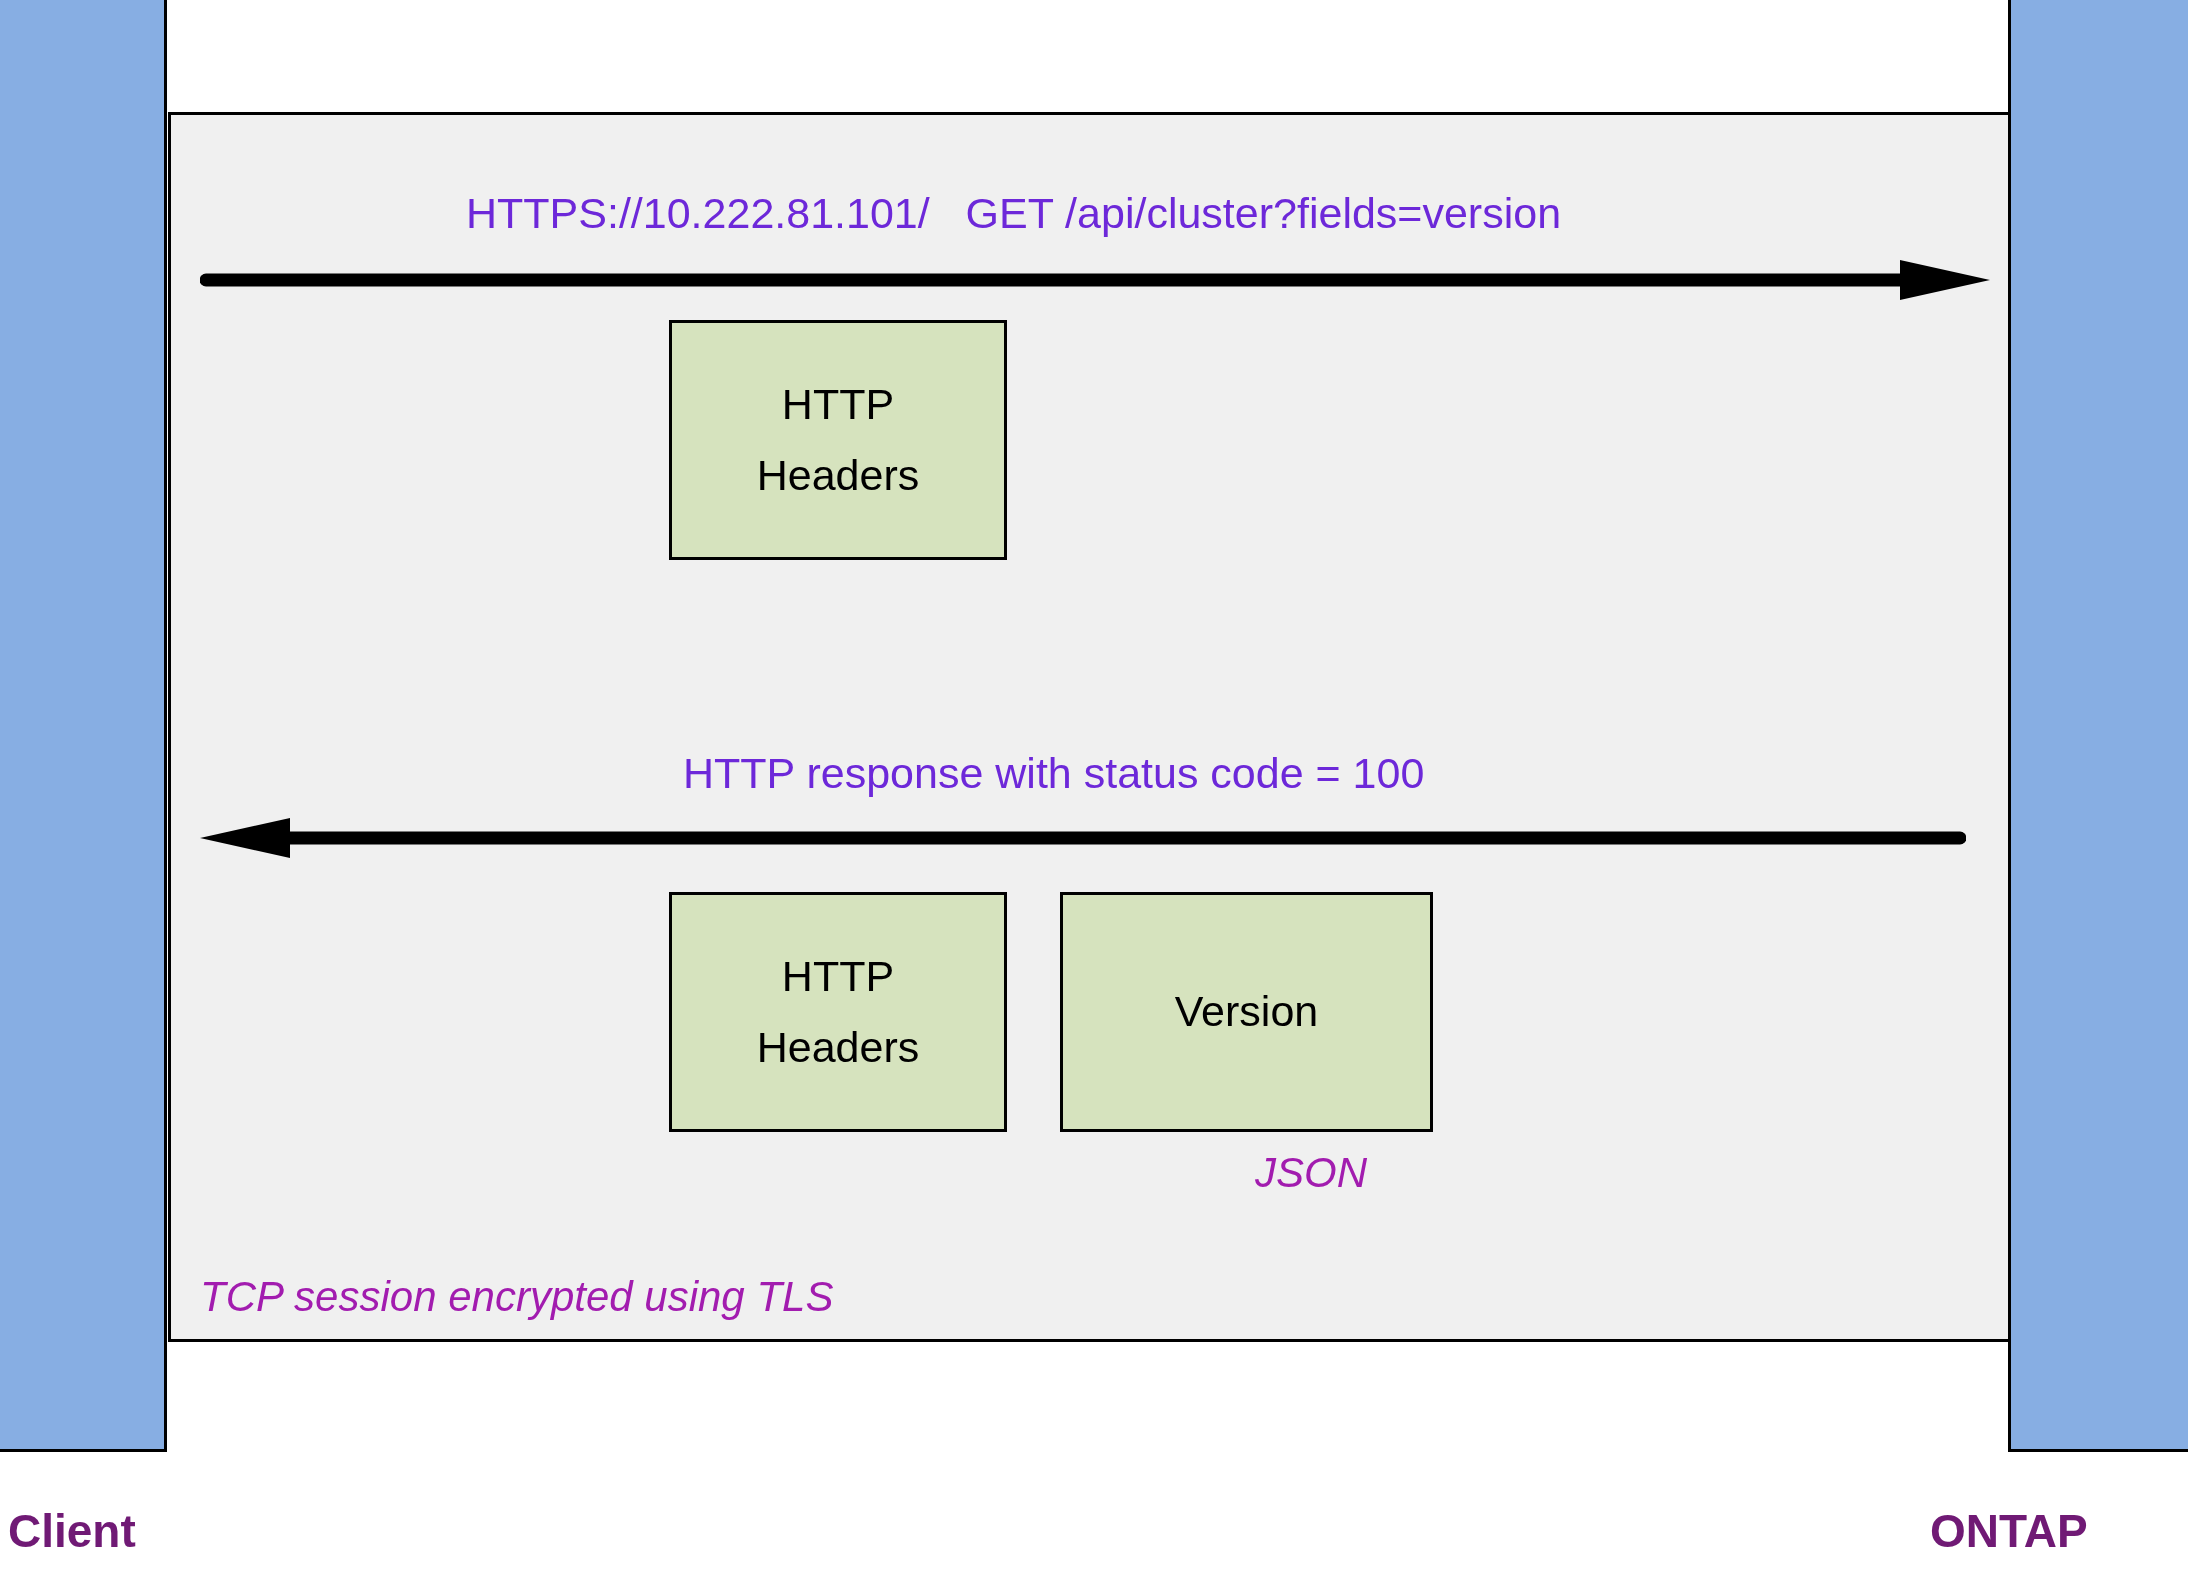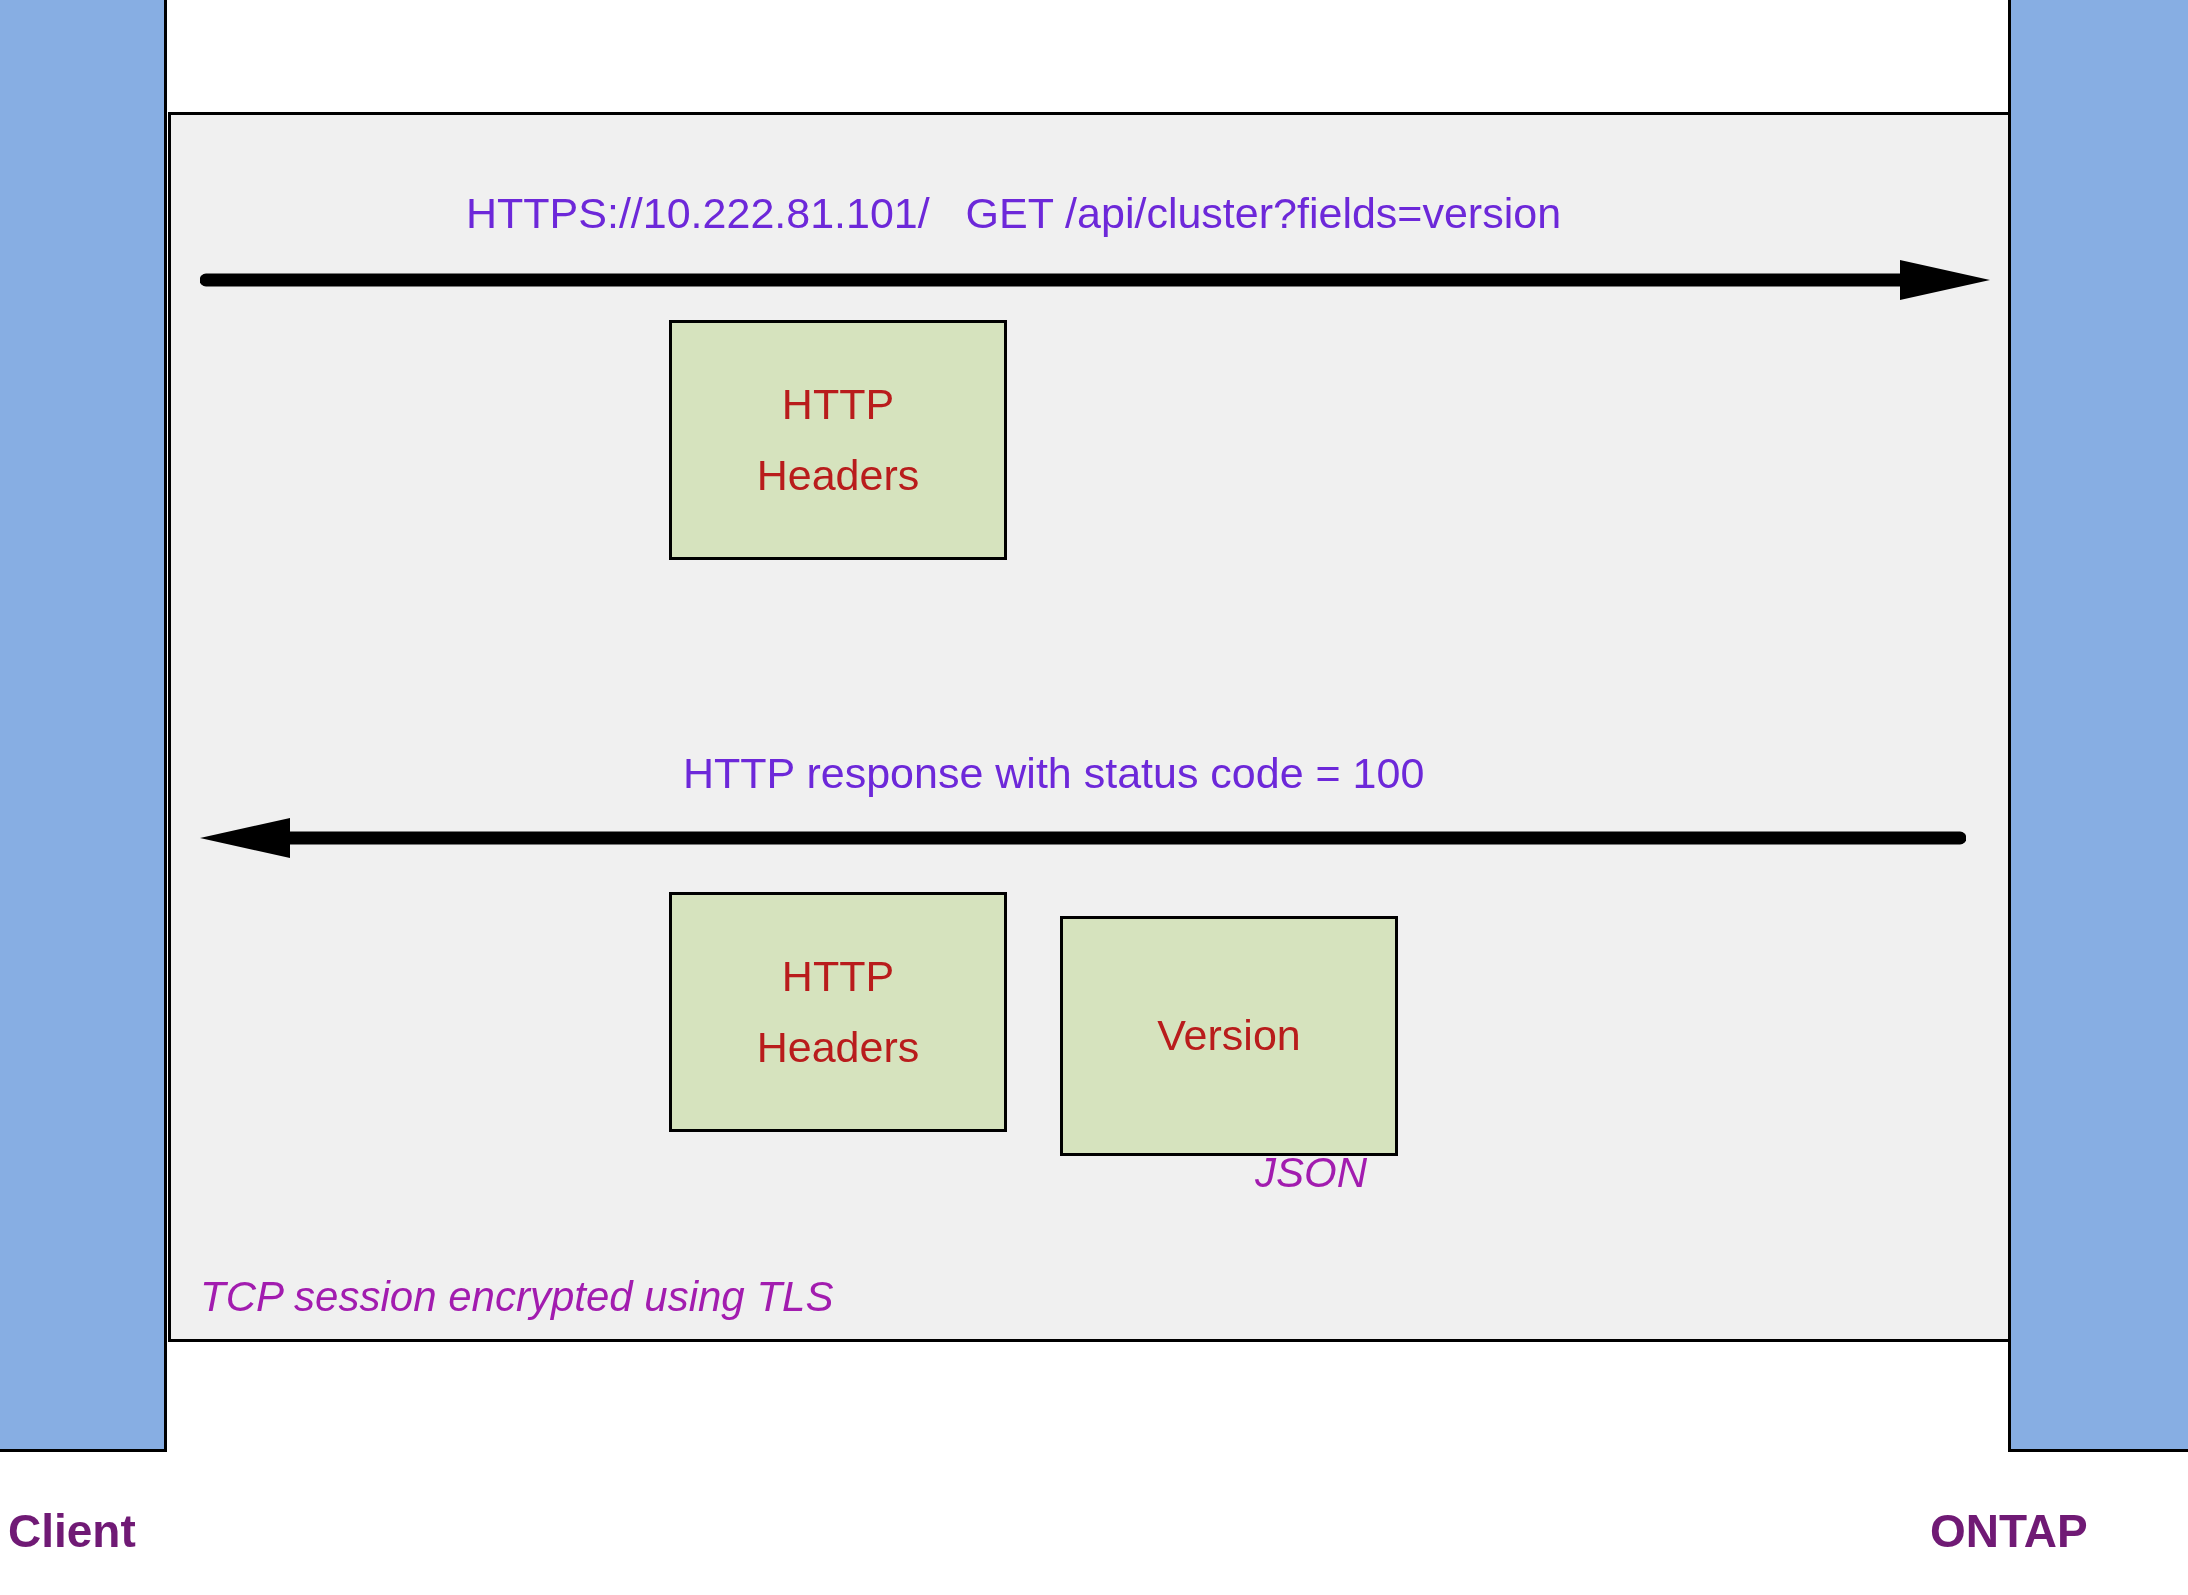--- a/index.html
+++ b/index.html
@@ -67,27 +67,27 @@
   .payload-box {
     position: absolute;
     background: #D6E3BE;
     border: 3px solid #000000;
     box-sizing: border-box;
     display: flex;
     flex-direction: column;
     align-items: center;
     justify-content: center;
     font-size: 43px;
-    color: #b91c1c;
+    color: #000000;
     line-height: 1.16;
     text-align: center;
   }
   #request-headers-box  { left: 669px;  top: 320px; width: 338px; height: 240px; }
   #response-headers-box { left: 669px;  top: 892px; width: 338px; height: 240px; }
-  #response-version-box { left: 1060px; top: 916px; width: 338px; height: 240px; }
+  #response-version-box { left: 1060px; top: 892px; width: 373px; height: 240px; }
   .payload-box .line2 { margin-top: 21px; }
 
   
   .annotation-italic {
     position: absolute;
     font-size: 42px;
     font-style: italic;
     color: #a21caf;
     white-space: pre;
     line-height: 1;

